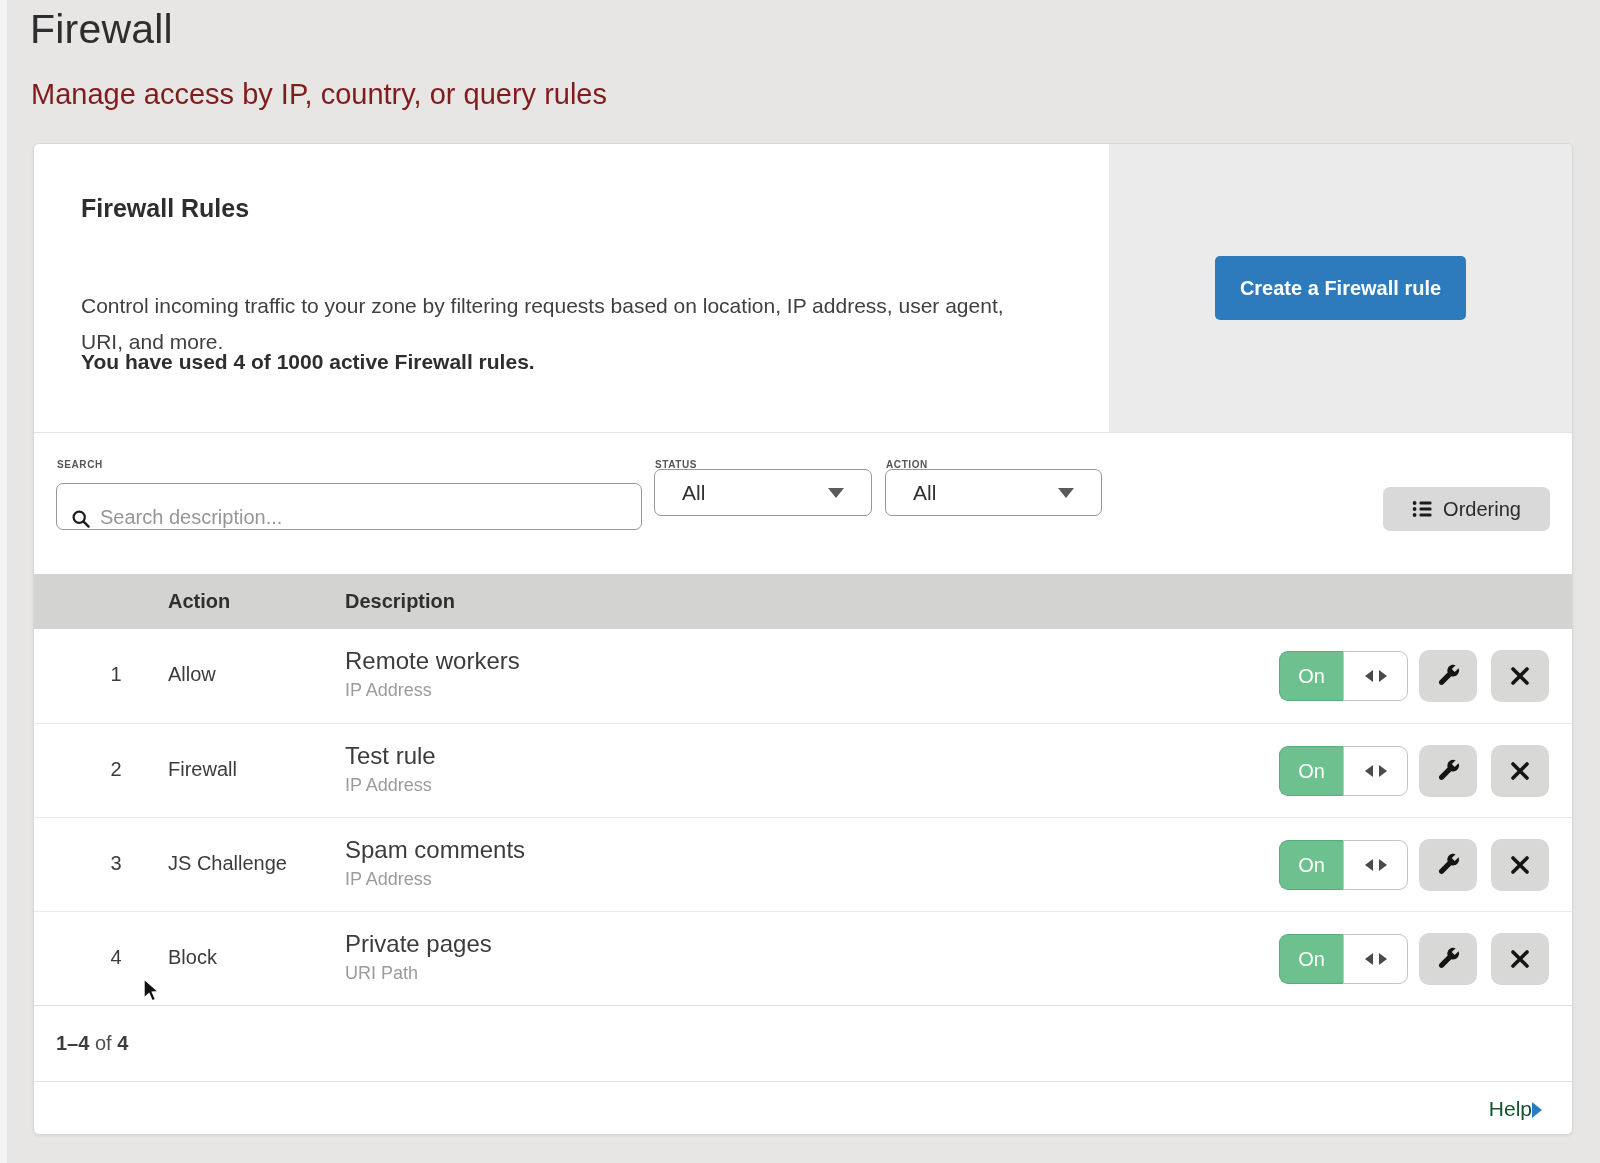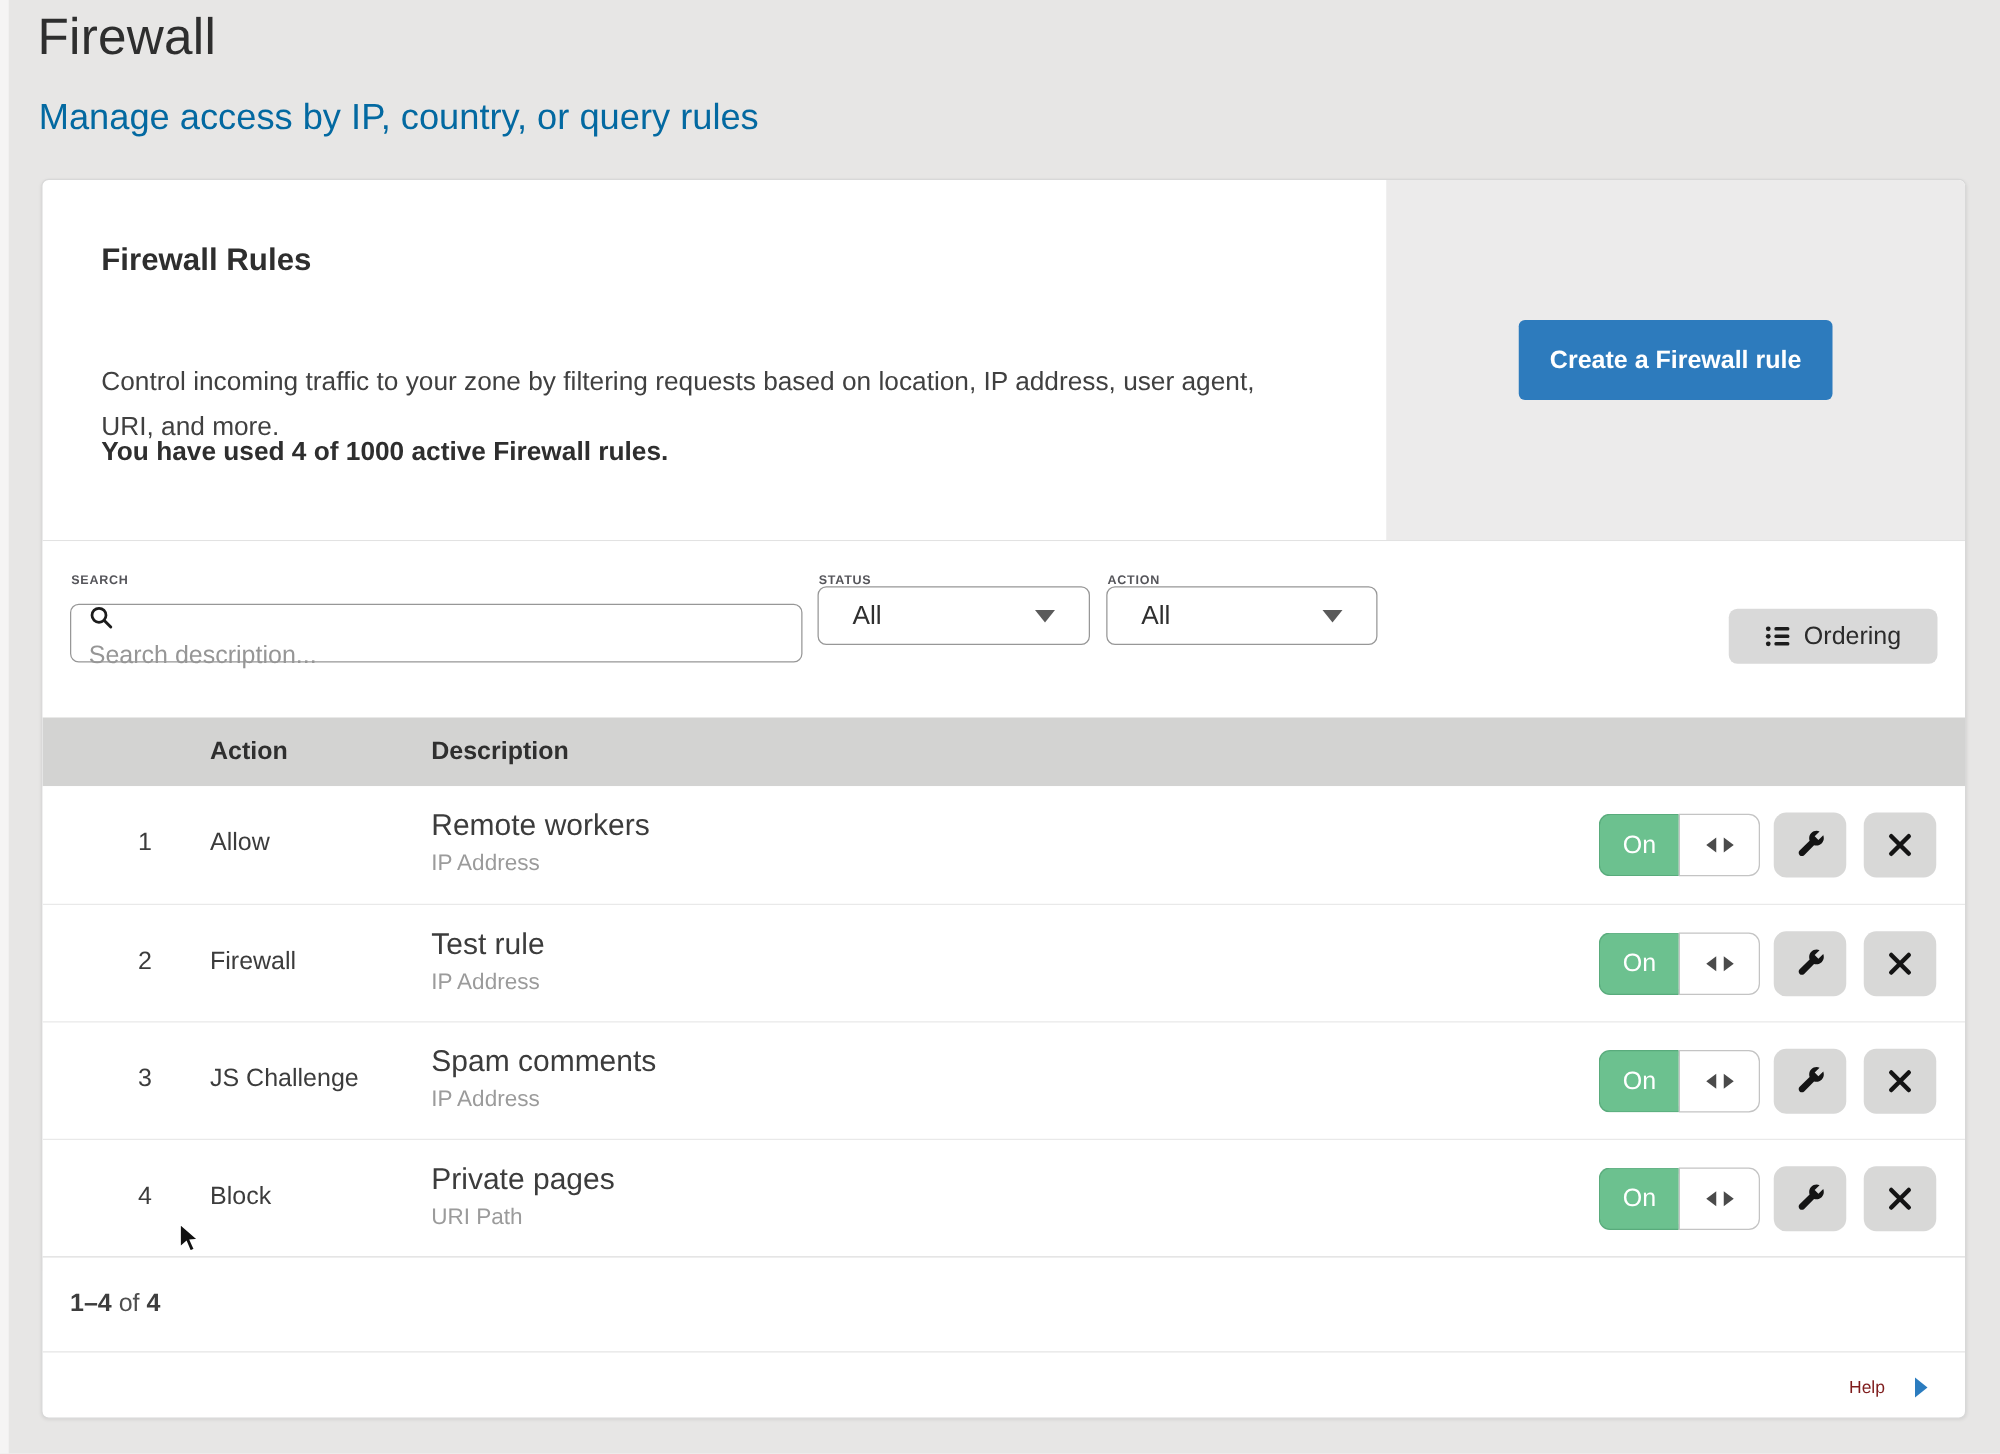--- a/index.html
+++ b/index.html
@@ -8,21 +8,21 @@
     position: relative;
     background: #e7e6e5;
     font-family: "Liberation Sans", sans-serif;
     color: #3c3c3c;
     overflow: hidden;
   }
   .left-strip { position:absolute; left:0; top:0; width:7px; height:100%; background:#f5f4f4; }
 
   
   .page-title { position:absolute; left:30px; top:6px; font-size:41px; font-weight:500; color:#2e2e2e; letter-spacing:.2px; }
-  .page-subtitle { position:absolute; left:31px; top:78px; font-size:29px; font-weight:400; color:#0369a1;text-align:right; }
+  .page-subtitle { position:absolute; left:31px; top:78px; font-size:29px; font-weight:400; color:#7f1d1d;text-align:right; }
 
   
   .card {
     position:absolute; left:33px; top:143px; width:1540px; height:992px;
     background:#ffffff; border:1px solid #d8d8d8; border-radius:6px;
     box-shadow:0 1px 3px rgba(0,0,0,.08); overflow:hidden;
   }
 
   
   .hero { position:relative; height:289px; border-bottom:1px solid #e2e2e2; }
@@ -39,21 +39,21 @@
   .hero-desc { position:absolute; left:47px; top:100px; width:965px; font-size:21px; line-height:36px; color:#404040;margin-top:44px; }
   .hero-usage { position:absolute; left:47px; top:206px; font-size:21px; font-weight:700; color:#2e2e2e; }
 
   
   .filters { position:relative; height:141px; background:#fff; }
   .filter-label { position:absolute; top:26px; font-size:10px; font-weight:700; letter-spacing:.6px; color:#55555a; }
   .lbl-search { left:23px; } .lbl-status { left:621px; } .lbl-action { left:852px; }
   .search-box {
     position:absolute; left:22px; top:50px; width:586px; height:47px;
     border:1px solid #979797; border-radius:7px; background:#fff;
-    display:flex; align-items:flex-start; padding:0 14px; gap:9px;flex-direction:column;
+    display:flex; align-items:flex-end; padding:0 14px; gap:9px;
   }
   .search-box input {
     flex:1; border:none; outline:none; font-size:20px; color:#3c3c3c; background:transparent;
     font-family:"Liberation Sans", sans-serif;
   }
   .search-box input::placeholder { color:#969696; }
   .select {
     position:absolute; top:36px; height:47px; border:1px solid #979797; border-radius:7px; background:#fff;
     display:flex; align-items:center; justify-content:space-between; padding:0 27px; cursor:pointer;
   }
@@ -94,21 +94,21 @@
     position:absolute; top:21px; width:58px; height:52px; border:none; border-radius:10px;
     background:#d8d8d7; cursor:pointer; display:flex; align-items:center; justify-content:center;
   }
   .btn-edit { left:1385px; } .btn-delete { left:1457px; }
 
   
   .pagination { position:relative; height:76px; border-top:1px solid #dddddd; display:flex; align-items:center; }
   .pagination .text { margin-left:22px; font-size:20px; color:#4f4f4f; }
   .pagination b { color:#3d3d3d; }
   .helpbar { position:relative; height:55px; border-top:1px solid #e5e5e5; display:flex; align-items:center; justify-content:flex-end; }
-  .help-link { margin-right:30px; display:flex; align-items:center; gap:24px; cursor:pointer; font-size:14px; color:#7f1d1d; }
+  .help-link { margin-right:30px; display:flex; align-items:center; gap:0; cursor:pointer; font-size:21px; color:#14532d; }
   .help-arrow { width:0; height:0; border-top:8px solid transparent; border-bottom:8px solid transparent; border-left:10px solid #2b7cbf; margin-top:2px; }
 
   
   .cursor { position:absolute; left:142px; top:978px; z-index:50; }
 </style>
 </head>
 <body>
 
 <div class="left-strip"></div>
 

